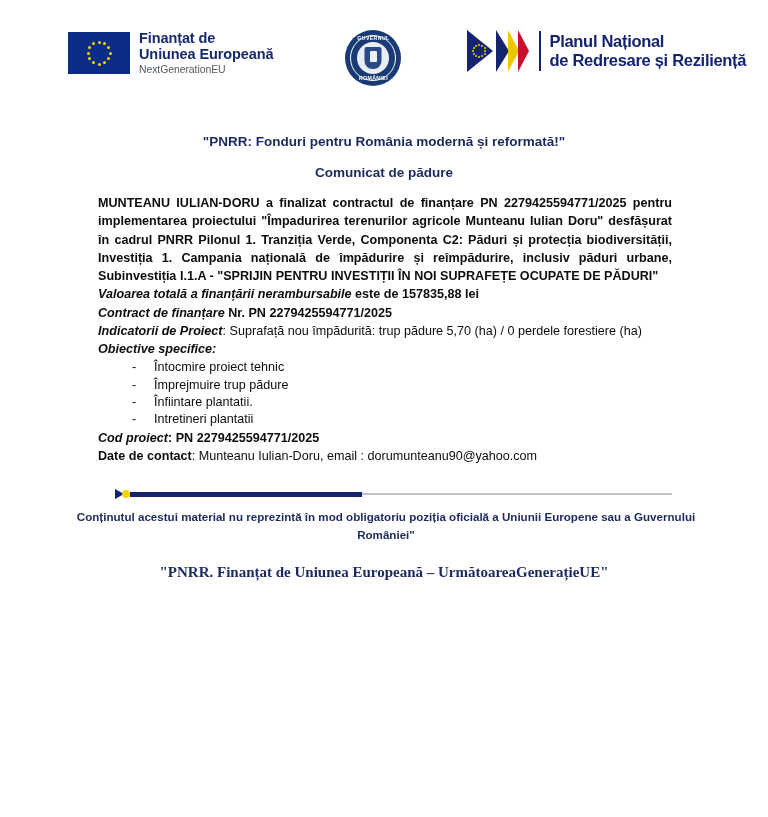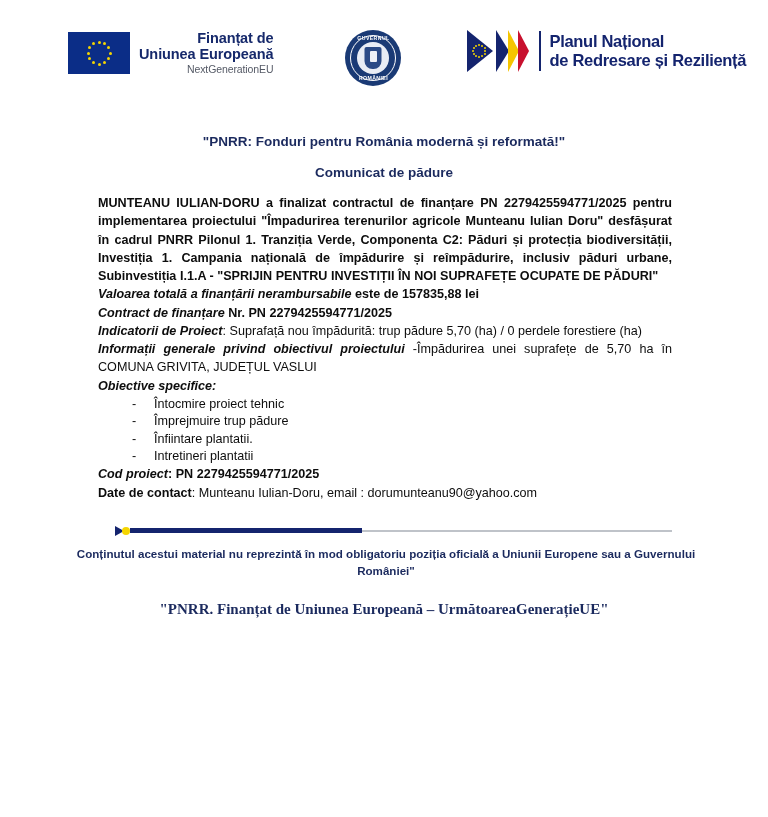--- a/index.html
+++ b/index.html
@@ -58,21 +58,20 @@
     position: absolute;
     width: 3px;
     height: 3px;
     background: #f5d500;
     border-radius: 50%;
     margin: -1.5px 0 0 -1.5px;
   }
   .eu-text {
     margin-left: 9px;
     line-height: 1.12;
-    text-align: right;
   }
   .eu-text .l1, .eu-text .l2 {
     font-size: 14.5px;
     font-weight: bold;
     color: #16296b;
     letter-spacing: -0.1px;
   }
   .eu-text .l3 {
     font-size: 10.5px;
     color: #555a66;
@@ -406,23 +405,20 @@
     </p>
 
     <p class="para block">
       <span class="lead">Contract de finanțare</span><span class="bold"> Nr. PN 2279425594771/2025</span>
     </p>
 
     <p class="para block">
       <span class="lead">Indicatorii de Proiect</span><span>: Suprafață nou împădurită: trup pădure 5,70 (ha) / 0 perdele forestiere (ha)</span>
     </p>
 
-    <p class="para block">
-      <span class="lead">Informații generale privind obiectivul proiectului</span><span> -Împădurirea unei suprafețe de 5,70 ha în COMUNA GRIVITA, JUDEȚUL VASLUI</span>
-    </p>
 
     <p class="para block-tight lead">Obiective specifice:</p>
     <ul class="objectives">
       <li>Întocmire proiect tehnic</li>
       <li>Împrejmuire trup pădure</li>
       <li>Înfiintare plantatii.</li>
       <li>Intretineri plantatii</li>
     </ul>
 
 

